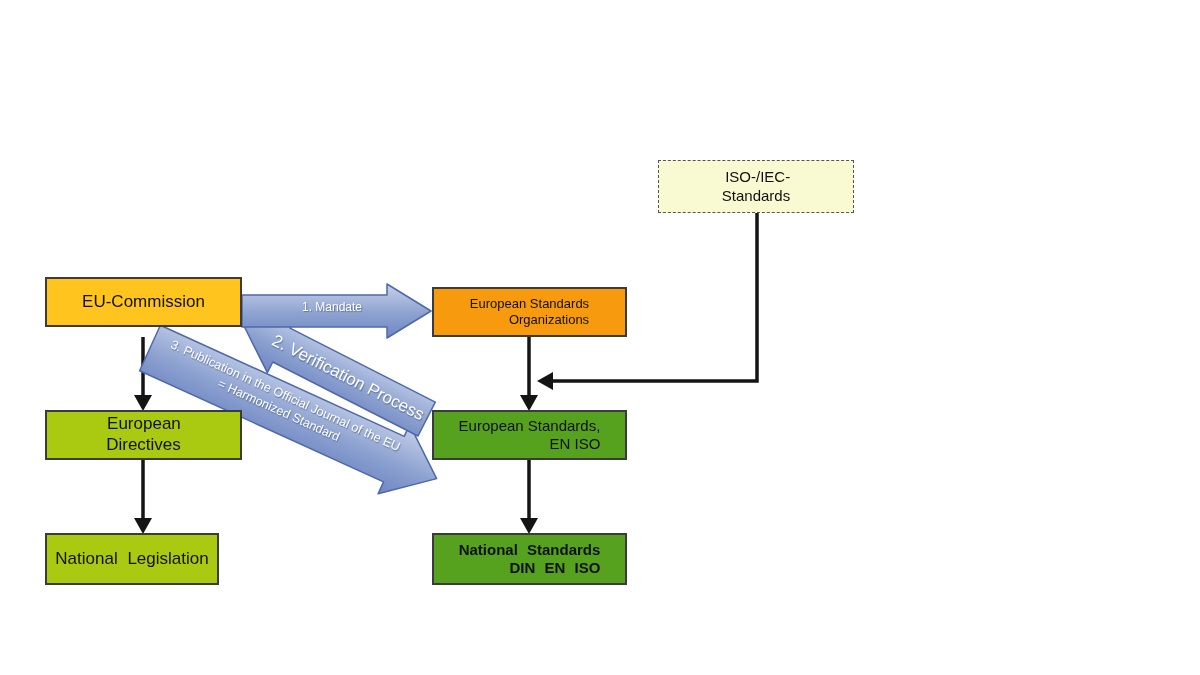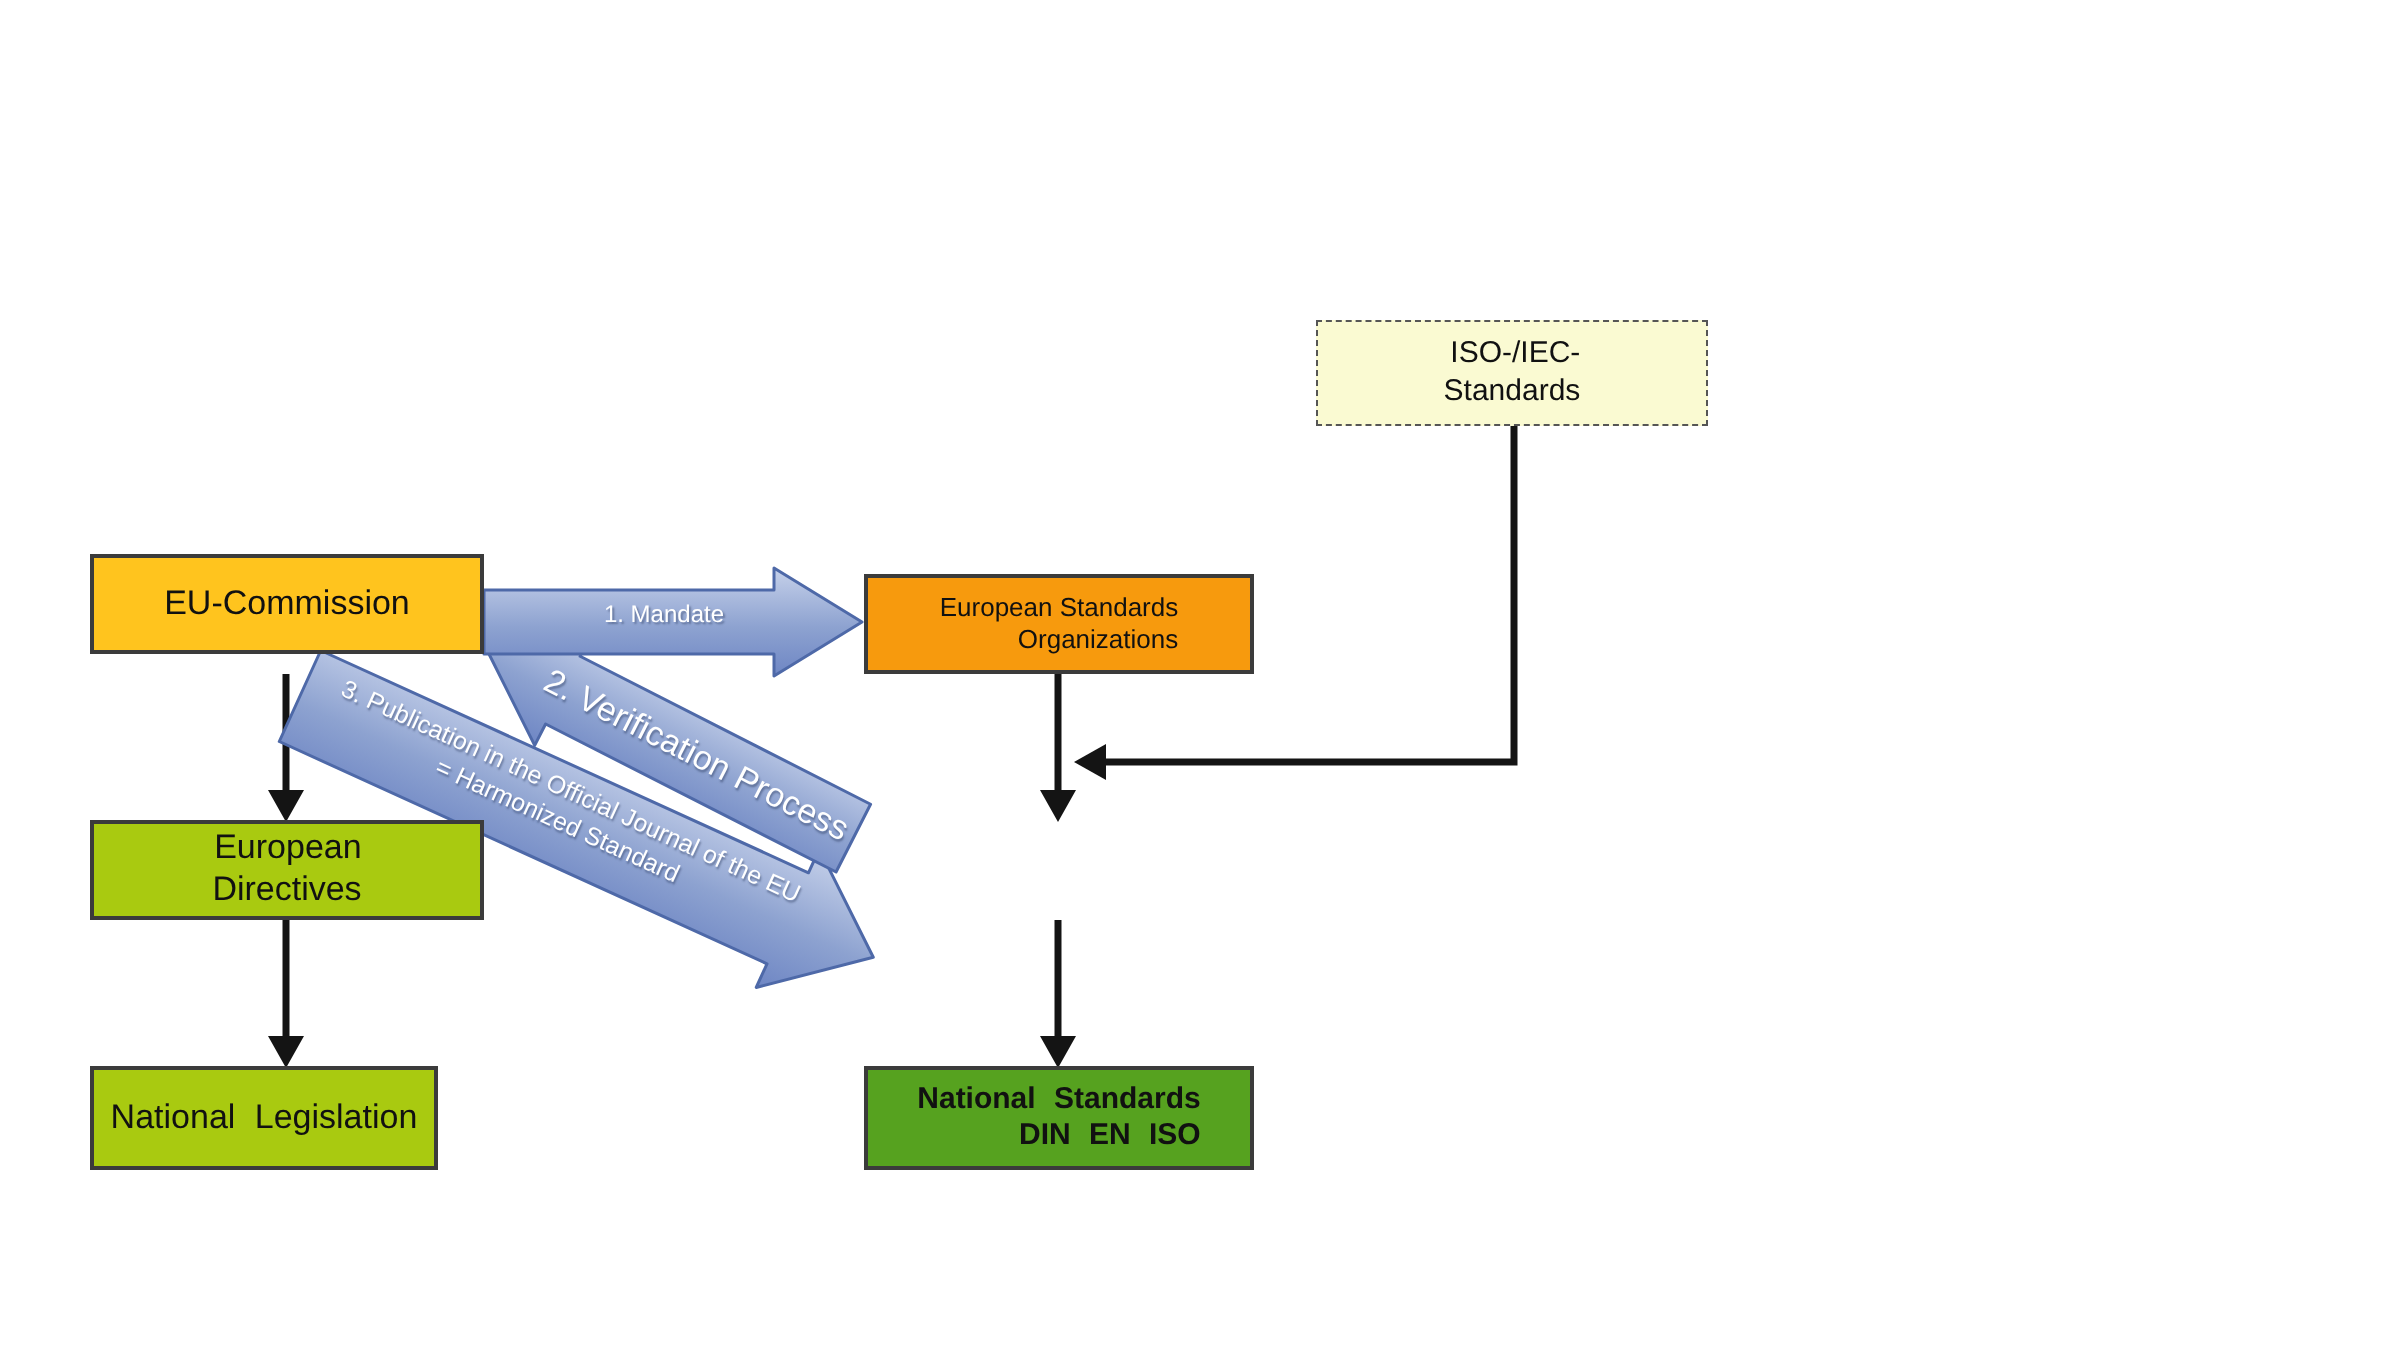--- a/index.html
+++ b/index.html
@@ -84,20 +84,22 @@
     </g>
   </svg>
 
   <div class="box" id="box-iso">ISO-/IEC-
 Standards</div>
   <div class="box" id="box-eu">EU-Commission</div>
   <div class="box" id="box-eso">European Standards
 Organizations</div>
   <div class="box" id="box-dir">European
 Directives</div>
+  <div class="box" id="box-eniso">European Standards,
+EN ISO</div>
   <div class="box" id="box-natleg">National Legislation</div>
   <div class="box" id="box-natstd">National Standards
 DIN EN ISO</div>
 
   <div class="arrow-label" id="lbl-mandate">1. Mandate</div>
   <div class="arrow-label" id="lbl-verif">2. Verification Process</div>
   <div class="arrow-label" id="lbl-pub">3. Publication in the Official Journal of the EU
 = Harmonized Standard</div>
 
 </div>

